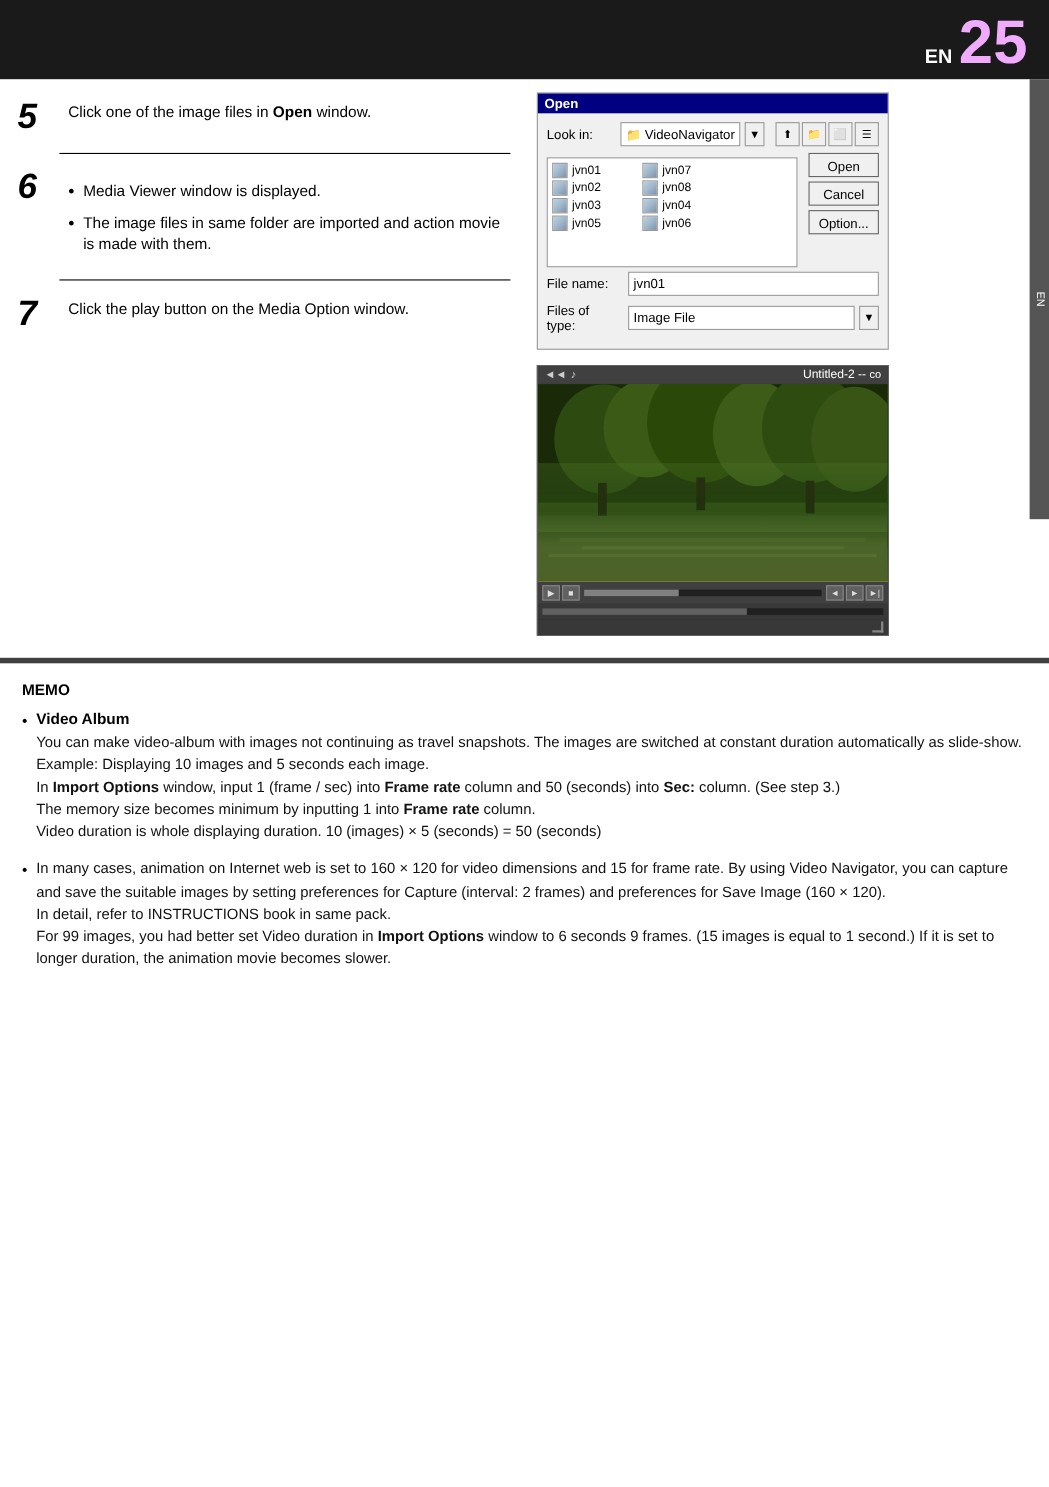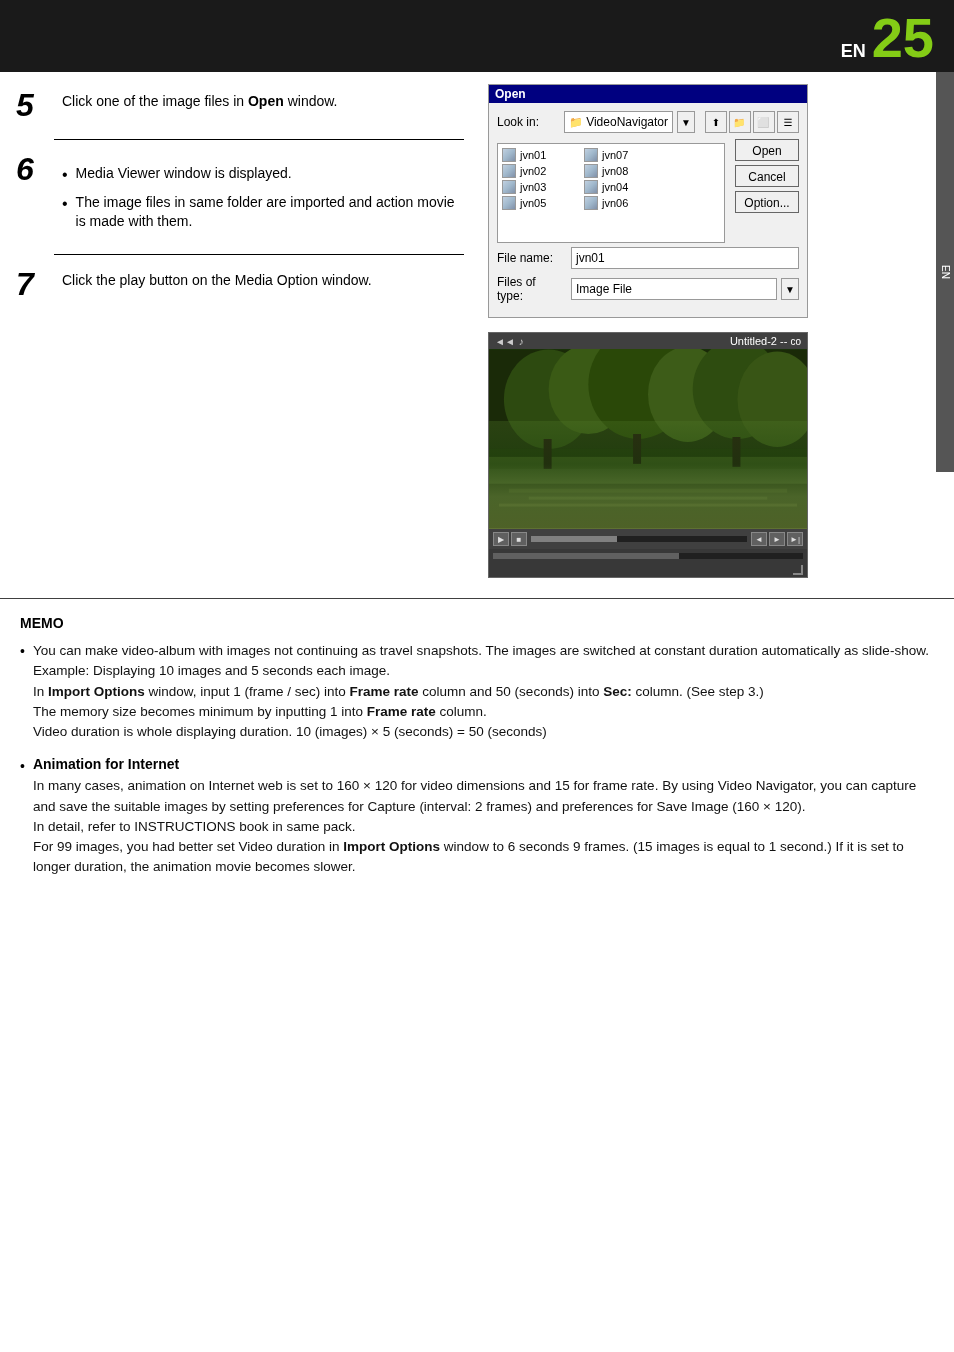--- a/index.html
+++ b/index.html
@@ -29,21 +29,21 @@
       align-items: baseline;
       gap: 2px;
     }
     .en-label {
       color: #fff;
       font-size: 18px;
       font-weight: bold;
       margin-right: 4px;
     }
     .page-num {
-      color: #84cc16;
+      color: #f0abfc;
       font-size: 56px;
       font-weight: bold;
       line-height: 1;
     }
 
     .step-block {
       display: flex;
       margin-bottom: 16px;
       align-items: flex-start;
     }
@@ -323,21 +323,21 @@
     .mv-corner {
       width: 10px;
       height: 10px;
       border-right: 2px solid #888;
       border-bottom: 2px solid #888;
     }
 
     
     .memo-section {
       padding: 16px 20px 20px 20px;
-      border-top: 1px solid #404040;
+      border-top: 5px solid #404040;
       margin-top: 8px;
     }
 
     .memo-title {
       font-size: 14px;
       font-weight: bold;
       margin-bottom: 10px;
     }
 
     .memo-bullet {
@@ -604,34 +604,34 @@
 
     </div>
   </div>
 
   <div class="memo-section">
     <div class="memo-title">MEMO</div>
 
     <div class="memo-bullet">
       <span class="memo-bullet-dot">•</span>
       <div class="memo-bullet-content">
+        <div class="memo-subtitle">Video Album</div>
         <div class="memo-text">
           You can make video-album with images not continuing as travel snapshots. The images are switched at constant duration automatically as slide-show.<br>
           Example: Displaying 10 images and 5 seconds each image.<br>
           In <strong>Import Options</strong> window, input 1 (frame / sec) into <strong>Frame rate</strong> column and 50 (seconds) into <strong>Sec:</strong> column. (See step 3.)<br>
           The memory size becomes minimum by inputting 1 into <strong>Frame rate</strong> column.<br>
           Video duration is whole displaying duration. 10 (images) × 5 (seconds) = 50 (seconds)
         </div>
       </div>
     </div>
 
     <div class="memo-bullet">
       <span class="memo-bullet-dot">•</span>
       <div class="memo-bullet-content">
-        <div class="memo-subtitle">Animation for Internet</div>
         <div class="memo-text">
           In many cases, animation on Internet web is set to 160 × 120 for video dimensions and 15 for frame rate. By using Video Navigator, you can capture and save the suitable images by setting preferences for Capture (interval: 2 frames) and preferences for Save Image (160 × 120).<br>
           In detail, refer to INSTRUCTIONS book in same pack.<br>
           For 99 images, you had better set Video duration in <strong>Import Options</strong> window to 6 seconds 9 frames. (15 images is equal to 1 second.) If it is set to longer duration, the animation movie becomes slower.
         </div>
       </div>
     </div>
 
   </div>
 </div>

